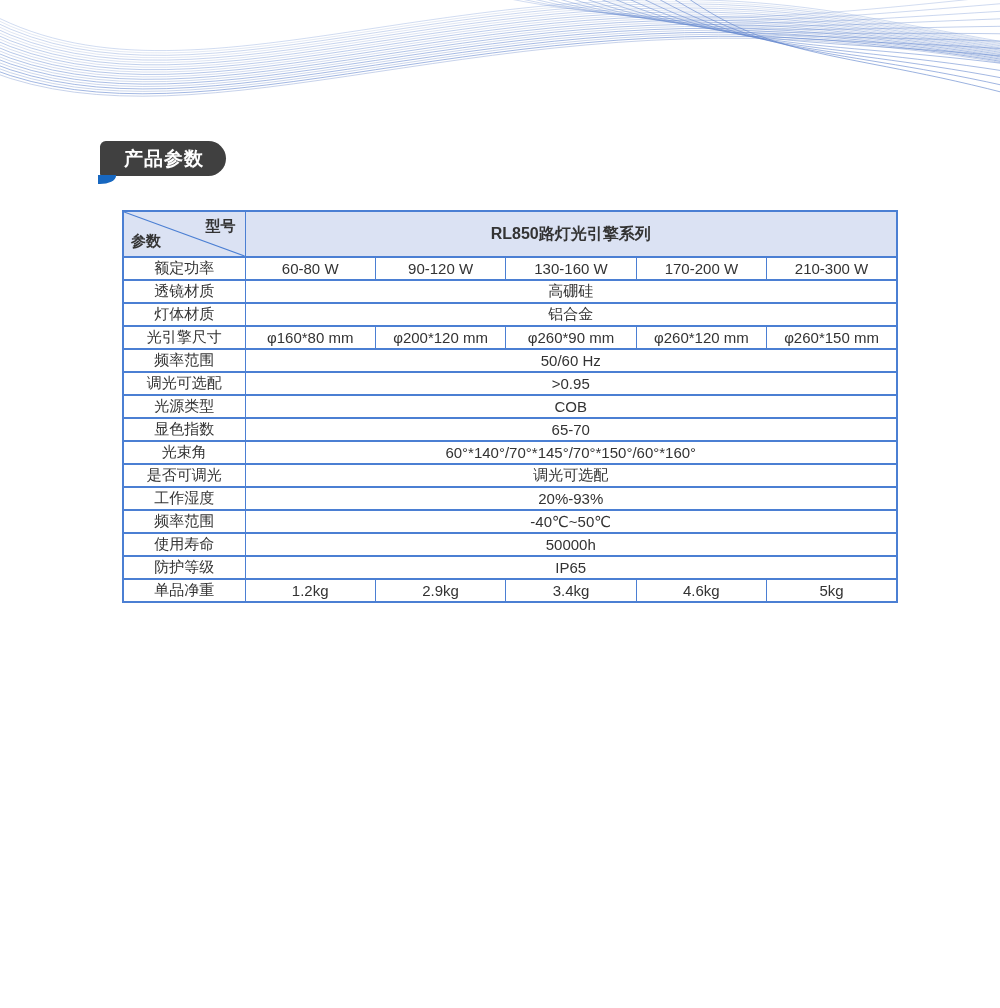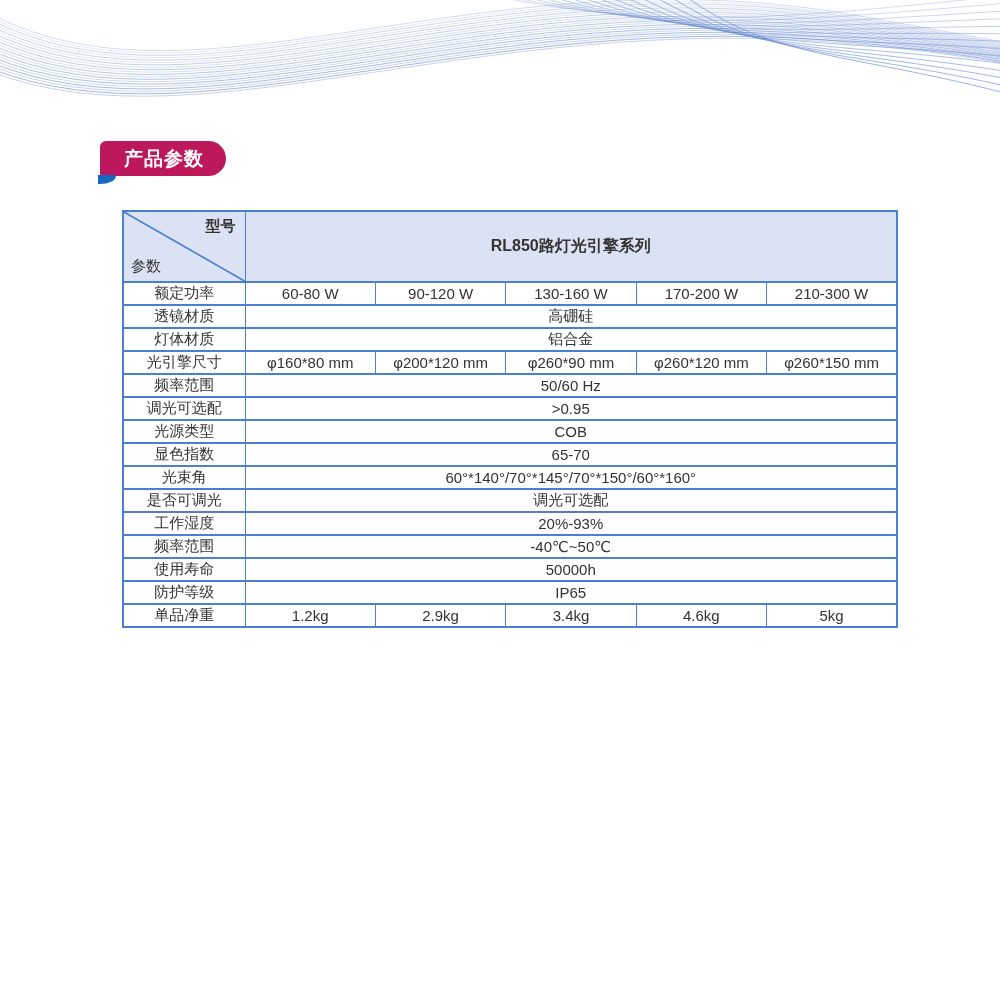--- a/index.html
+++ b/index.html
@@ -7,21 +7,21 @@
     width:1000px;height:1008px;position:relative;overflow:hidden;
     background:#ffffff;color:#333;
     font-family:"Liberation Sans","DejaVu Sans",sans-serif;
   }
   
   .wave{position:absolute;left:0;top:0;width:1000px;height:150px;}
   .wave svg{display:block;width:100%;height:100%;}
   
   .badge{
     position:absolute;left:100px;top:141px;
-    background:#be185d;color:#fff;
+    background:#404040;color:#fff;
     font-size:19px;font-weight:700;letter-spacing:1px;
     line-height:35px;height:35px;padding:0 22px 0 24px;
     border-radius:6px 18px 18px 2px;
     z-index:2;
   }
   .badge::after{
     content:"";position:absolute;left:-2px;bottom:-8px;
     width:18px;height:9px;background:#1767c0;
     border-radius:0 0 90% 0;
   }
@@ -33,26 +33,26 @@
     border:2px solid #4b7fd3;
   }
   .spec td,.spec th{
     border:1px solid #4b7fd3;
     border-top-width:2px;border-bottom-width:2px;
     text-align:center;vertical-align:middle;
     padding:0 4px;font-weight:400;
     overflow:hidden;white-space:nowrap;
   }
   .spec tr{height:23px;}
-  .spec tr.head-row{height:71px;}
+  .spec tr.head-row{height:46px;}
   .head-row th{background:#dbe2f3;font-weight:700;font-size:16px;}
   .corner{position:relative;padding:0;}
   .corner svg{position:absolute;left:0;top:0;width:100%;height:100%;}
   .corner .tl-model{position:absolute;top:5px;right:9px;font-size:15px;font-weight:700;}
-  .corner .bl-param{position:absolute;bottom:5px;left:7px;font-size:15px;font-weight:400;}
+  .corner .bl-param{position:absolute;bottom:5px;left:7px;font-size:15px;font-weight:700;}
 </style>
 </head>
 <body>
 
 <div class="wave">
   <svg id="wavesvg" viewBox="0 0 1000 150" preserveAspectRatio="none">
       <path d="M -30 2 C 180 135, 470 -55, 860 16 S 1010 40, 1045 58" fill="none" stroke="#6c8ed2" stroke-width="0.9" stroke-opacity="0.35"></path>
       <path d="M -30 5.2 C 180 136.4, 470 -51.8, 860 17.5 S 1010 44.2, 1045 62.6" fill="none" stroke="#aabbdf" stroke-width="0.9" stroke-opacity="0.37"></path>
       <path d="M -30 8.4 C 180 137.8, 470 -48.6, 860 19 S 1010 48.4, 1045 67.2" fill="none" stroke="#6c8ed2" stroke-width="0.9" stroke-opacity="0.38999999999999996"></path>
       <path d="M -30 11.600000000000001 C 180 139.2, 470 -45.4, 860 20.5 S 1010 52.6, 1045 71.8" fill="none" stroke="#aabbdf" stroke-width="0.9" stroke-opacity="0.41"></path>

